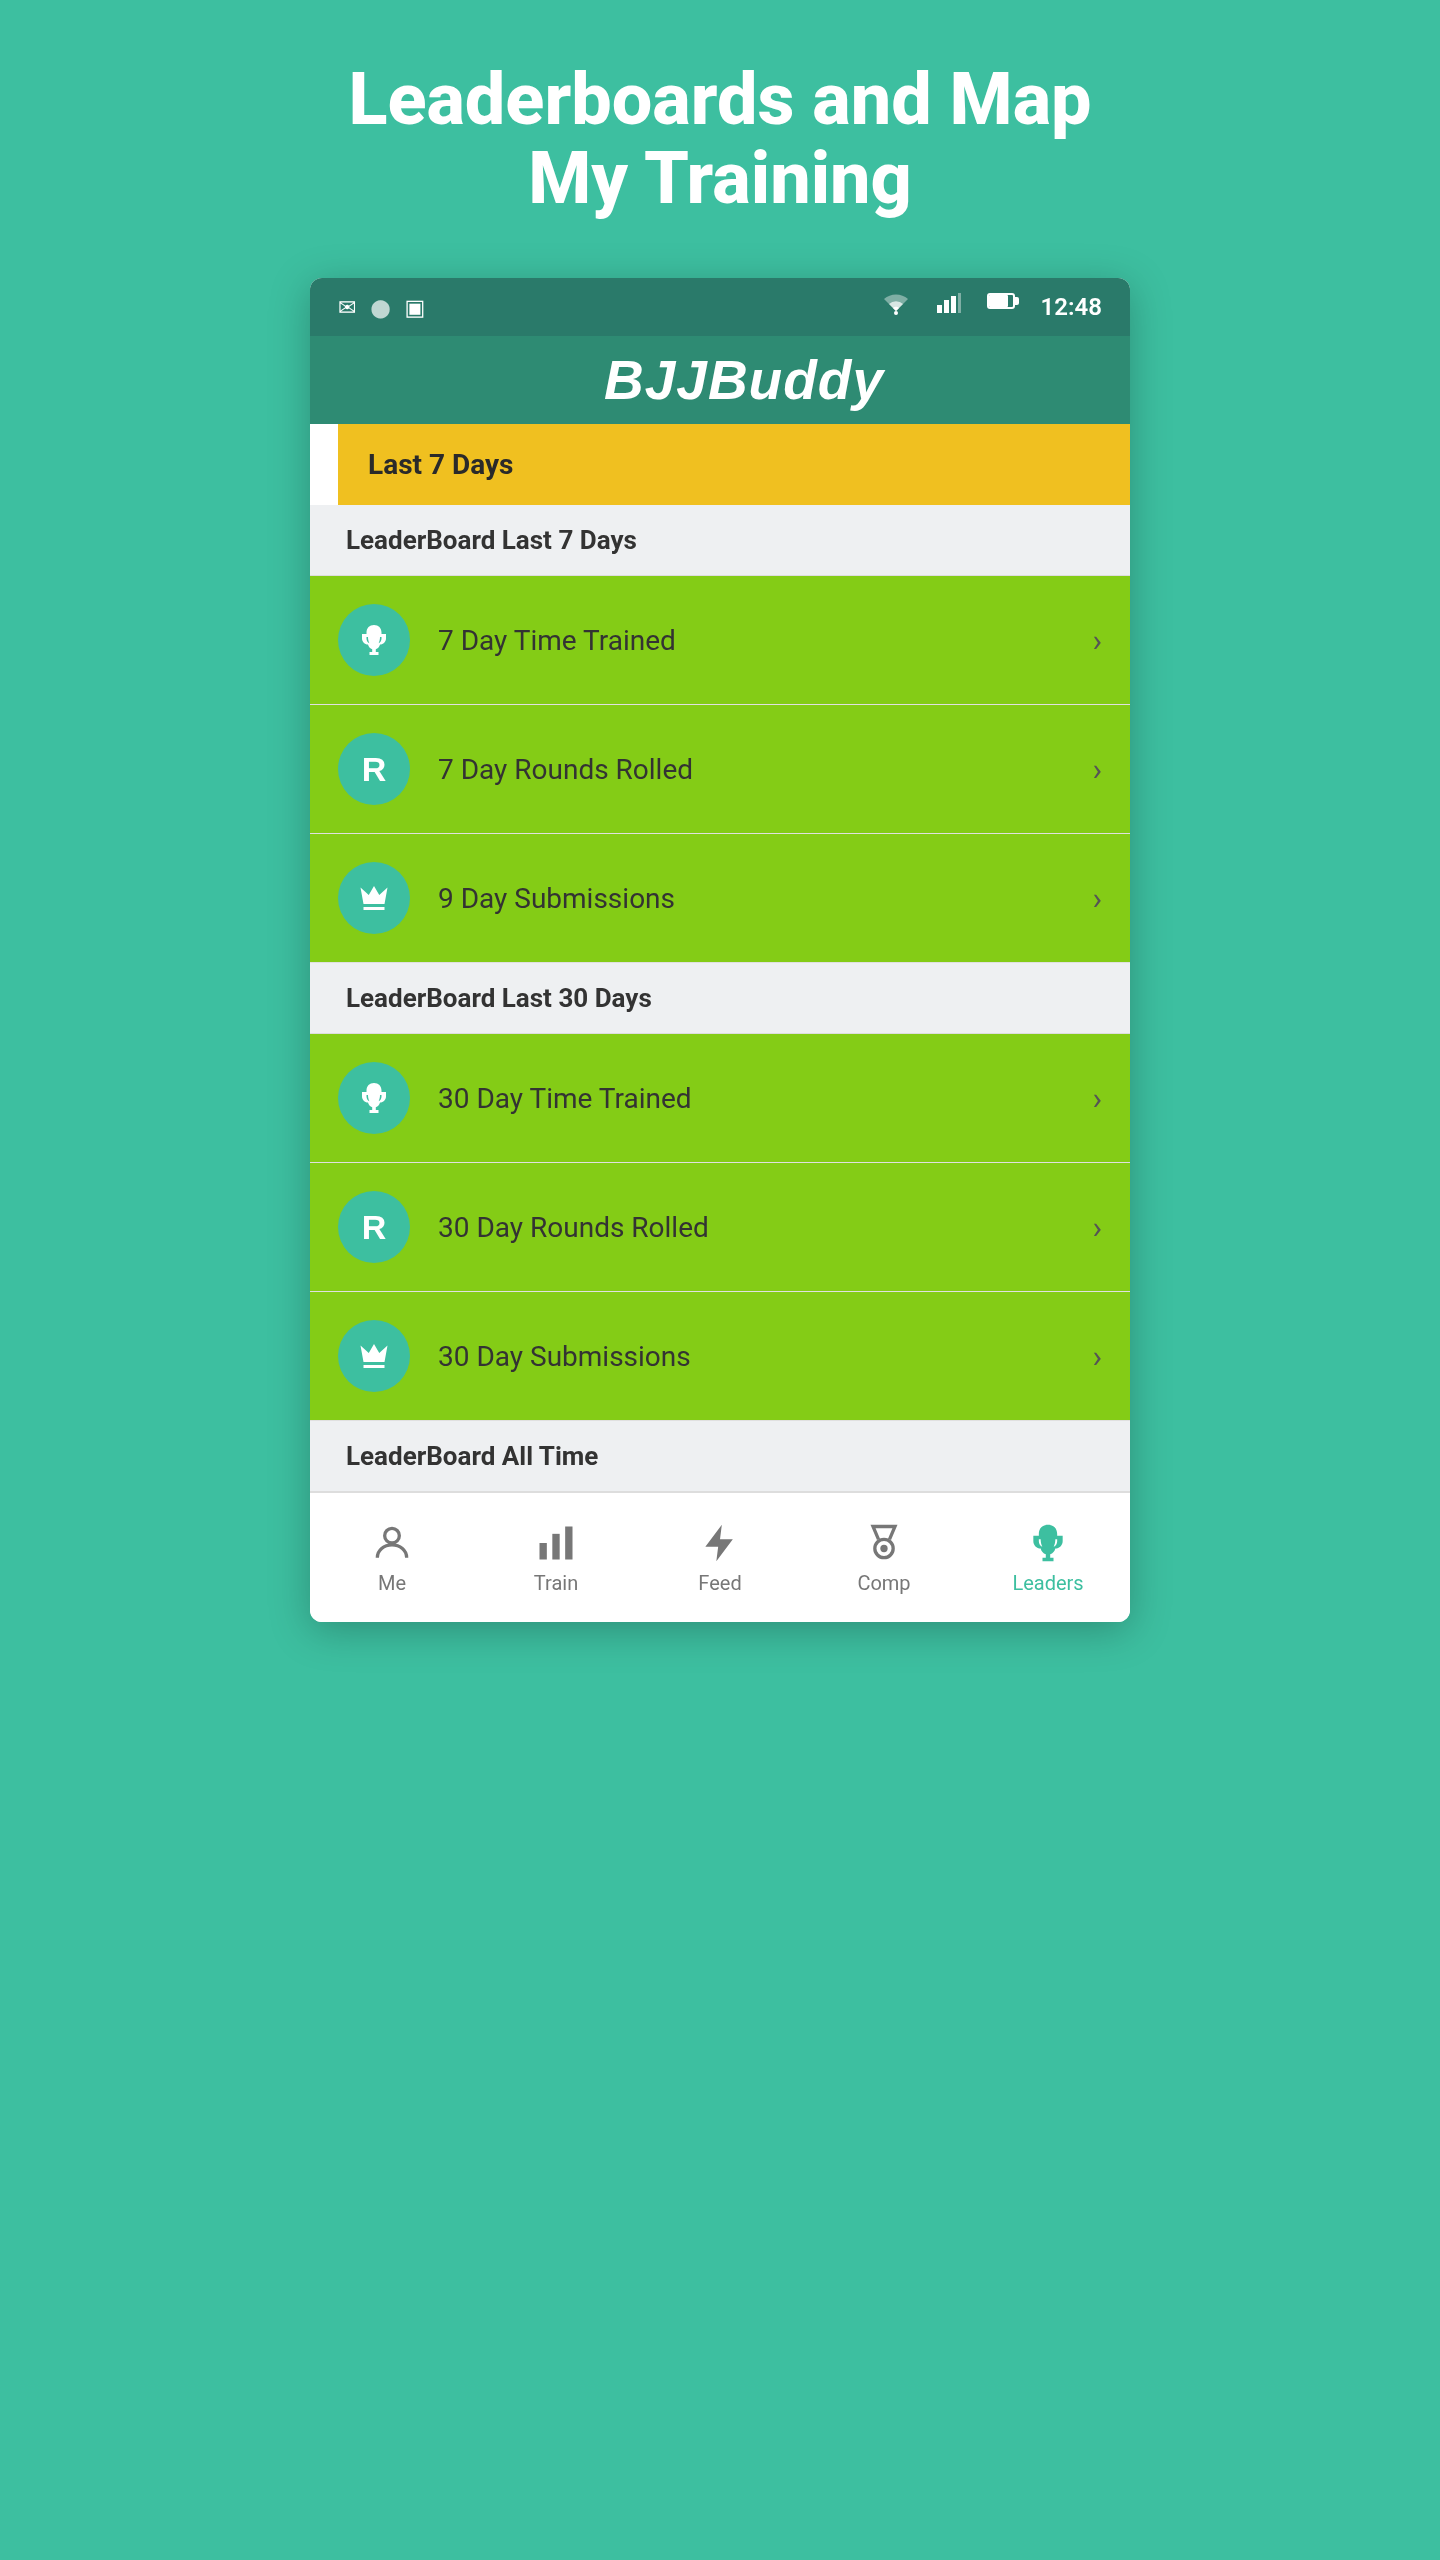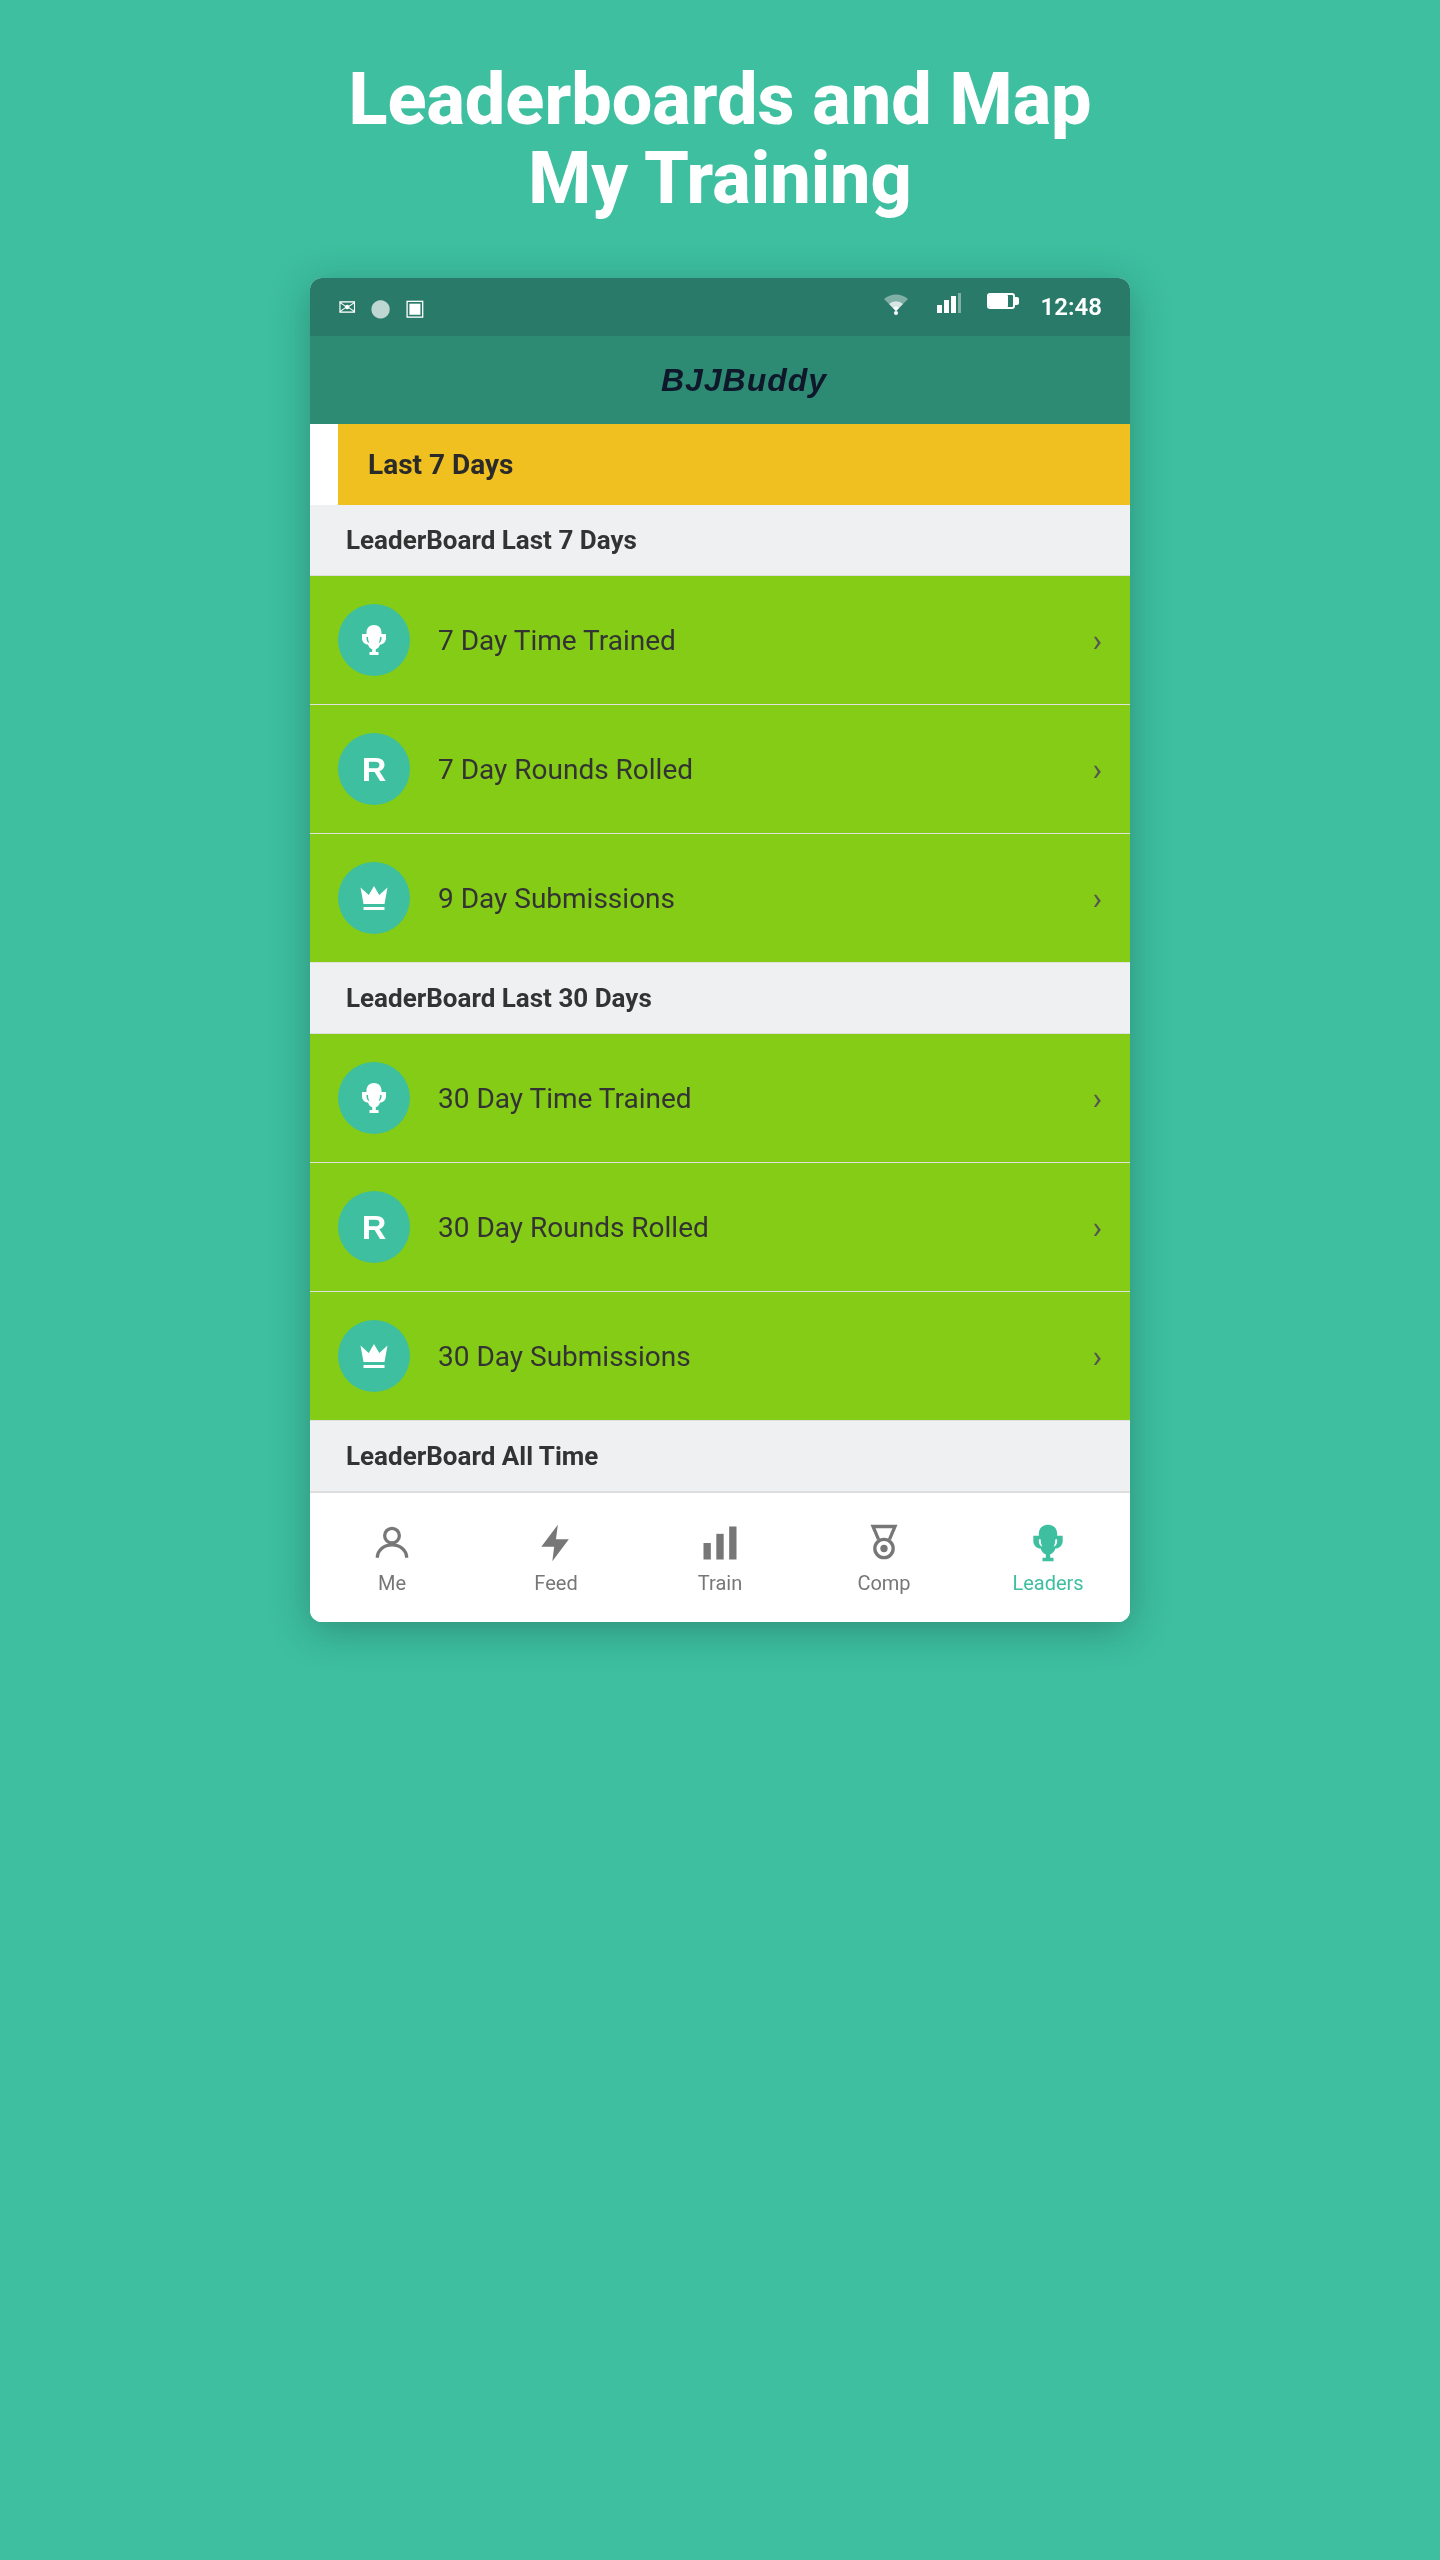--- a/index.html
+++ b/index.html
@@ -102,24 +102,24 @@
     .app-header {
       background: #2e8b73;
       display: flex;
       align-items: center;
       justify-content: center;
       padding: 22px 0;
       height: 88px;
     }
 
     .app-logo {
-      font-size: 32px;
+      font-size: 55px;
       font-weight: 900;
       font-style: italic;
-      color: #0f172a;
+      color: #ffffff;
       letter-spacing: 1px;
       font-family: Arial Black, Arial, sans-serif;
       margin-left: 48px;
     }
 
     
     .filter-bar {
       background: #f0c020;
       padding: 24px 30px;
       margin-left: 28px;
@@ -335,36 +335,36 @@
     <div class="nav-item">
       <svg width="44" height="44" viewBox="0 0 24 24">
         <circle cx="12" cy="8" r="4" fill="none" stroke="#777" stroke-width="1.8"></circle>
         <path d="M4 20c0-4 3.6-7 8-7s8 3 8 7" fill="none" stroke="#777" stroke-width="1.8"></path>
       </svg>
       <span class="nav-label">Me</span>
     </div>
 
     <div class="nav-item">
       <svg width="44" height="44" viewBox="0 0 24 24">
-        <path d="M13 2L4 14h7l-1 8 9-12h-7z" fill="#777"></path>
-      </svg>
-      <span class="nav-label">Feed</span>
-    </div>
-
-    <div class="nav-item">
-      <svg width="44" height="44" viewBox="0 0 24 24">
         <rect x="3" y="12" width="4" height="9" fill="#777"></rect>
         <rect x="10" y="7" width="4" height="14" fill="#777"></rect>
         <rect x="17" y="3" width="4" height="18" fill="#777"></rect>
       </svg>
       <span class="nav-label">Train</span>
     </div>
 
     <div class="nav-item">
       <svg width="44" height="44" viewBox="0 0 24 24">
+        <path d="M13 2L4 14h7l-1 8 9-12h-7z" fill="#777"></path>
+      </svg>
+      <span class="nav-label">Feed</span>
+    </div>
+
+    <div class="nav-item">
+      <svg width="44" height="44" viewBox="0 0 24 24">
         <circle cx="12" cy="15" r="5" fill="none" stroke="#777" stroke-width="1.8"></circle>
         <path d="M9 10L6 3h12l-3 7" fill="none" stroke="#777" stroke-width="1.8"></path>
         <circle cx="12" cy="15" r="2" fill="#777"></circle>
       </svg>
       <span class="nav-label">Comp</span>
     </div>
 
     <div class="nav-item active">
       <svg width="44" height="44" viewBox="0 0 24 24">
         <path d="M12 2C9 2 7 4 7 7v1H4v3c0 2.2 1.8 4 4 4 .3 1.5 1.4 2.7 2.8 3.2V20H9v2h6v-2h-1.8v-1.8c1.4-.5 2.5-1.7 2.8-3.2 2.2 0 4-1.8 4-4V8h-3V7c0-3-2-5-5-5zm-5 9V10h1c0 1.5.3 2.9.9 4.1C7.8 13.7 7 12.4 7 11zm10 0c0 1.4-.8 2.7-1.9 3.1.6-1.2.9-2.6.9-4.1h1v1z" fill="#3dbfa0"></path>

